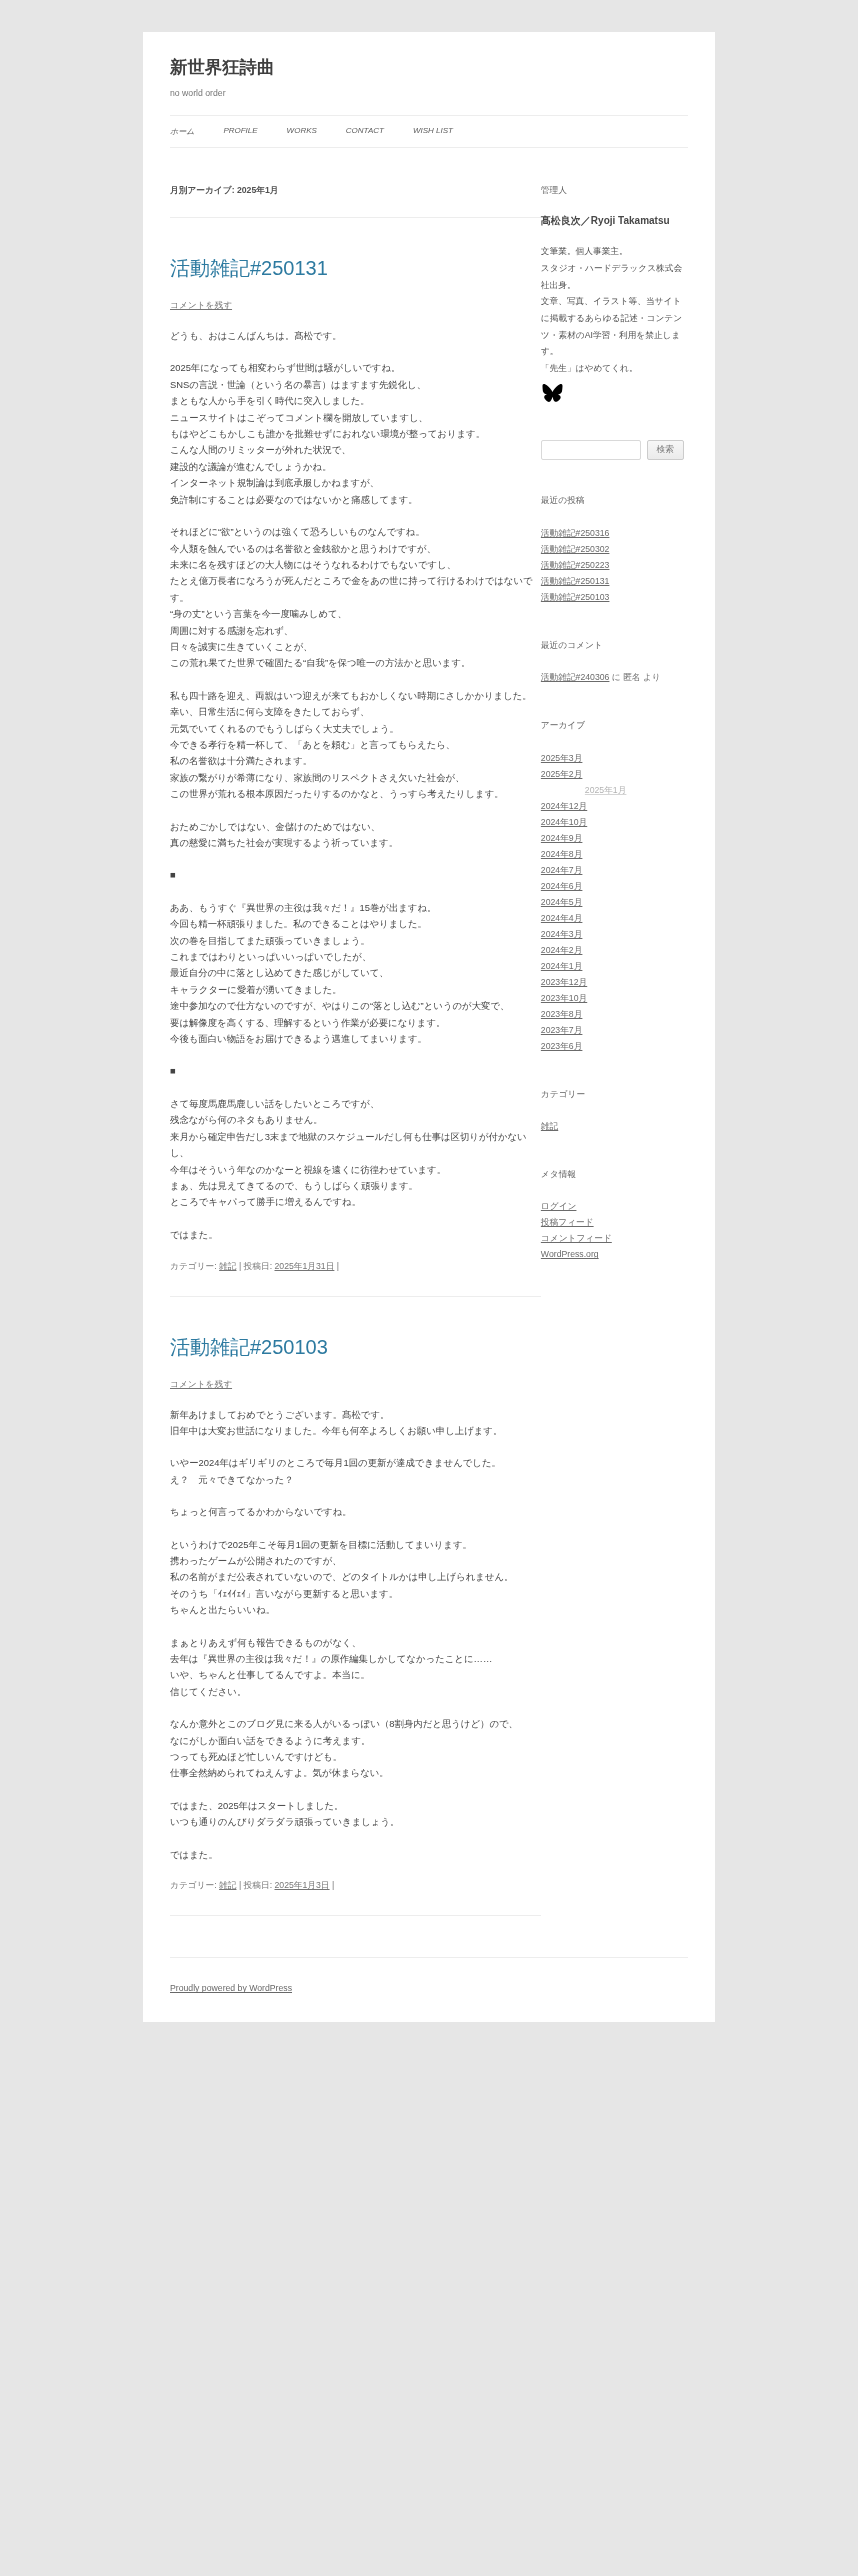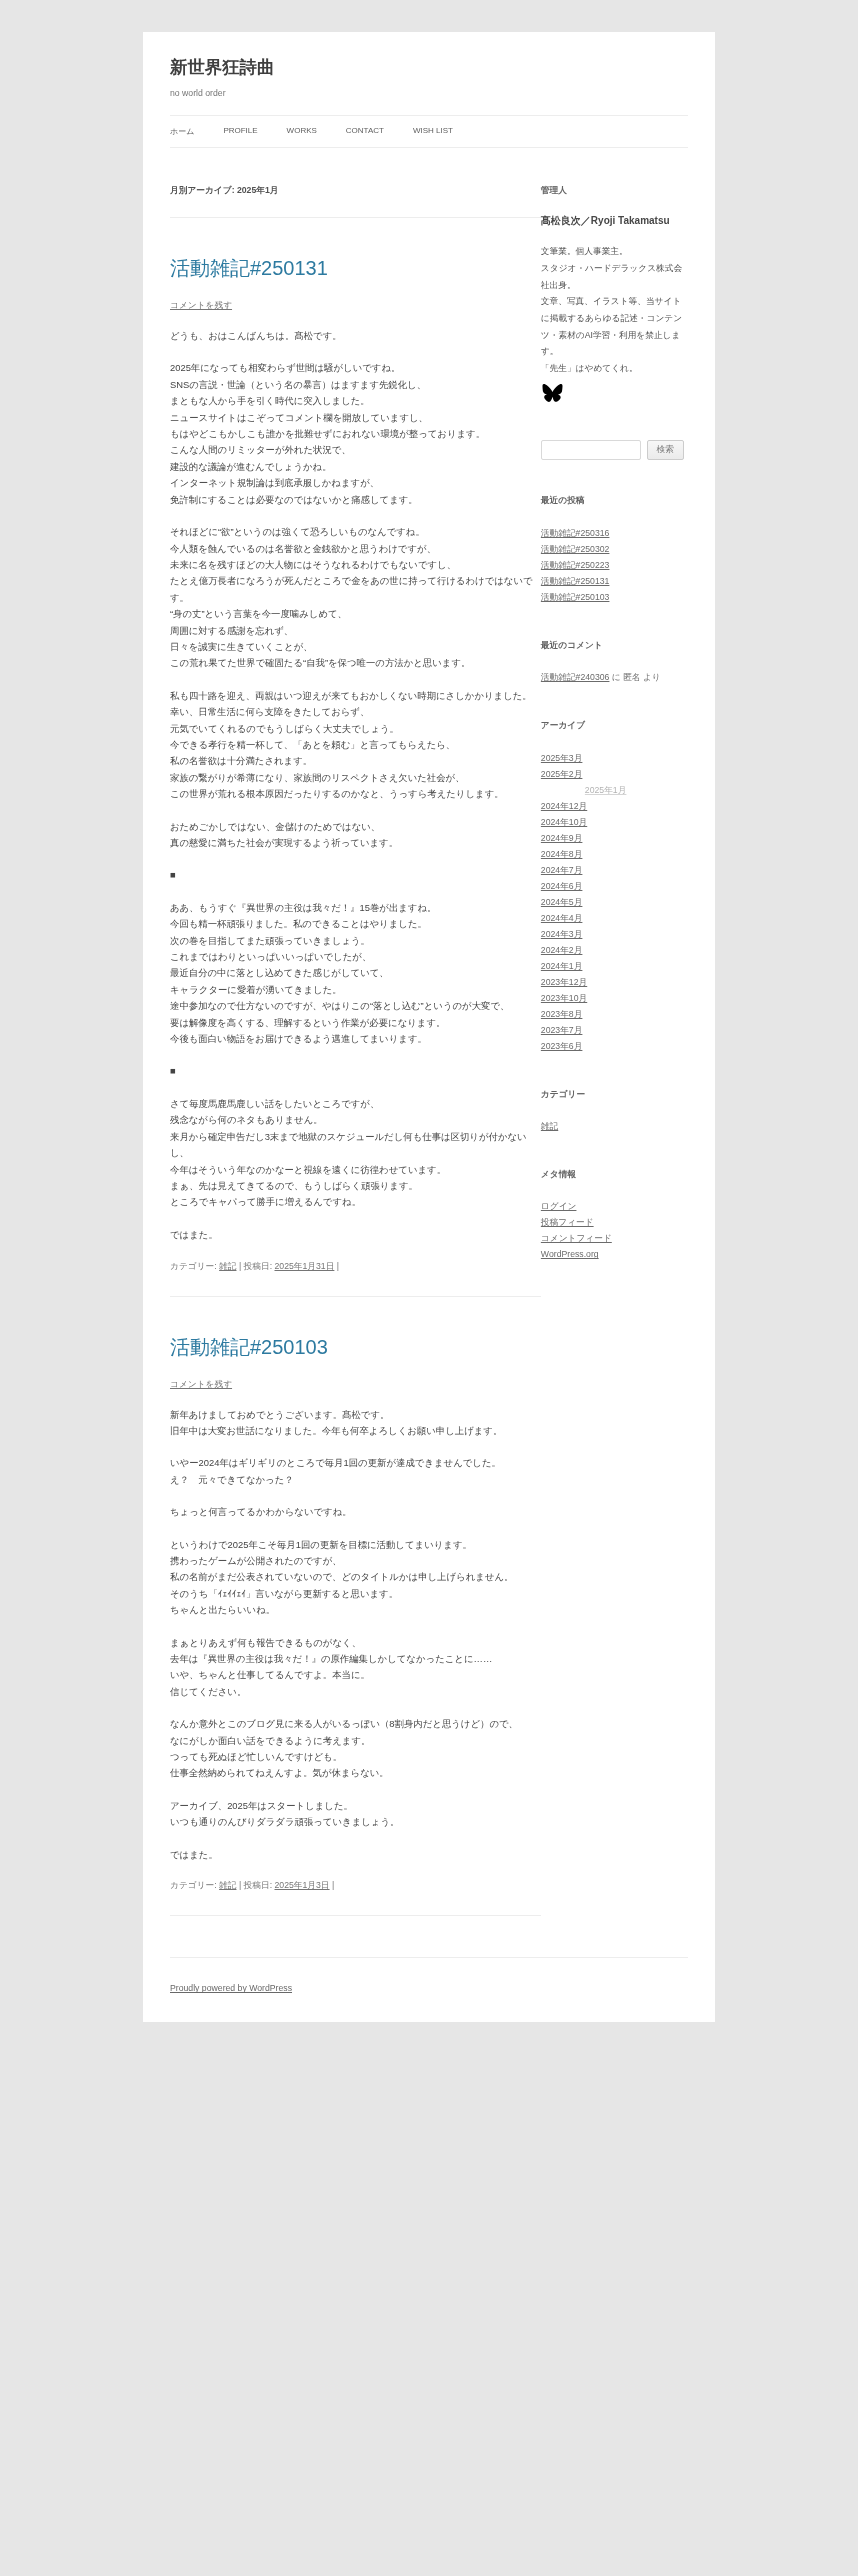--- a/index.html
+++ b/index.html
@@ -35,20 +35,21 @@
     border-bottom: 0.7px solid #ededed;
     padding: 10px 0;
     display: flex;
     gap: 29px;
   }
   .main-nav a {
     font-size: 8px;
     color: #5e5e5e;
     text-decoration: none;
     cursor: pointer;
+    font-style: italic;
   }
   
   .content {
     display: flex;
     justify-content: flex-end;
     margin-top: 37px;
   }
   .main-col { width: 431px; }
   .side-col { width: 171px; }
   
@@ -98,21 +99,21 @@
   }
   .post-divider {
     border: none;
     border-top: 0.7px solid #ededed;
     margin: 23px 0 0;
   }
   
   .widget { margin-bottom: 35px; }
   .widget-title {
     font-size: 8.7px;
-    font-weight: bold;
+    font-weight: normal;
     color: #636363;
     margin-bottom: 17.4px;
   }
   .admin-name {
     font-size: 10px;
     font-weight: bold;
     color: #474747;
     margin-bottom: 14.7px;
   }
   .admin-bio {
@@ -280,21 +281,21 @@
 そのうち「ｲｪｲｲｪｲ」言いながら更新すると思います。
 ちゃんと出たらいいね。</p>
           <p>まぁとりあえず何も報告できるものがなく、
 去年は『異世界の主役は我々だ！』の原作編集しかしてなかったことに……
 いや、ちゃんと仕事してるんですよ。本当に。
 信じてください。</p>
           <p>なんか意外とこのブログ見に来る人がいるっぽい（8割身内だと思うけど）ので、
 なにがしか面白い話をできるように考えます。
 つっても死ぬほど忙しいんですけども。
 仕事全然納められてねえんすよ。気が休まらない。</p>
-          <p>アーカイブ、2025年はスタートしました。
+          <p>ではまた、2025年はスタートしました。
 いつも通りのんびりダラダラ頑張っていきましょう。</p>
           <p>ではまた。</p>
         </div>
         <p class="entry-meta">
           <span>カテゴリー:</span>
           <a>雑記</a>
           <span>|</span>
           <span>投稿日:</span>
           <a>2025年1月3日</a>
           <span>|</span>

